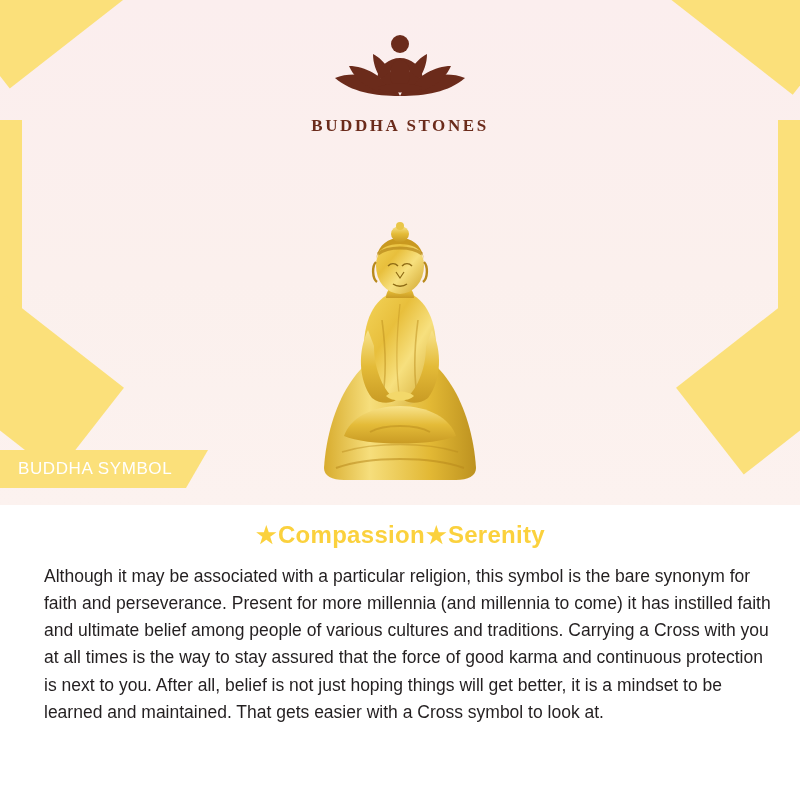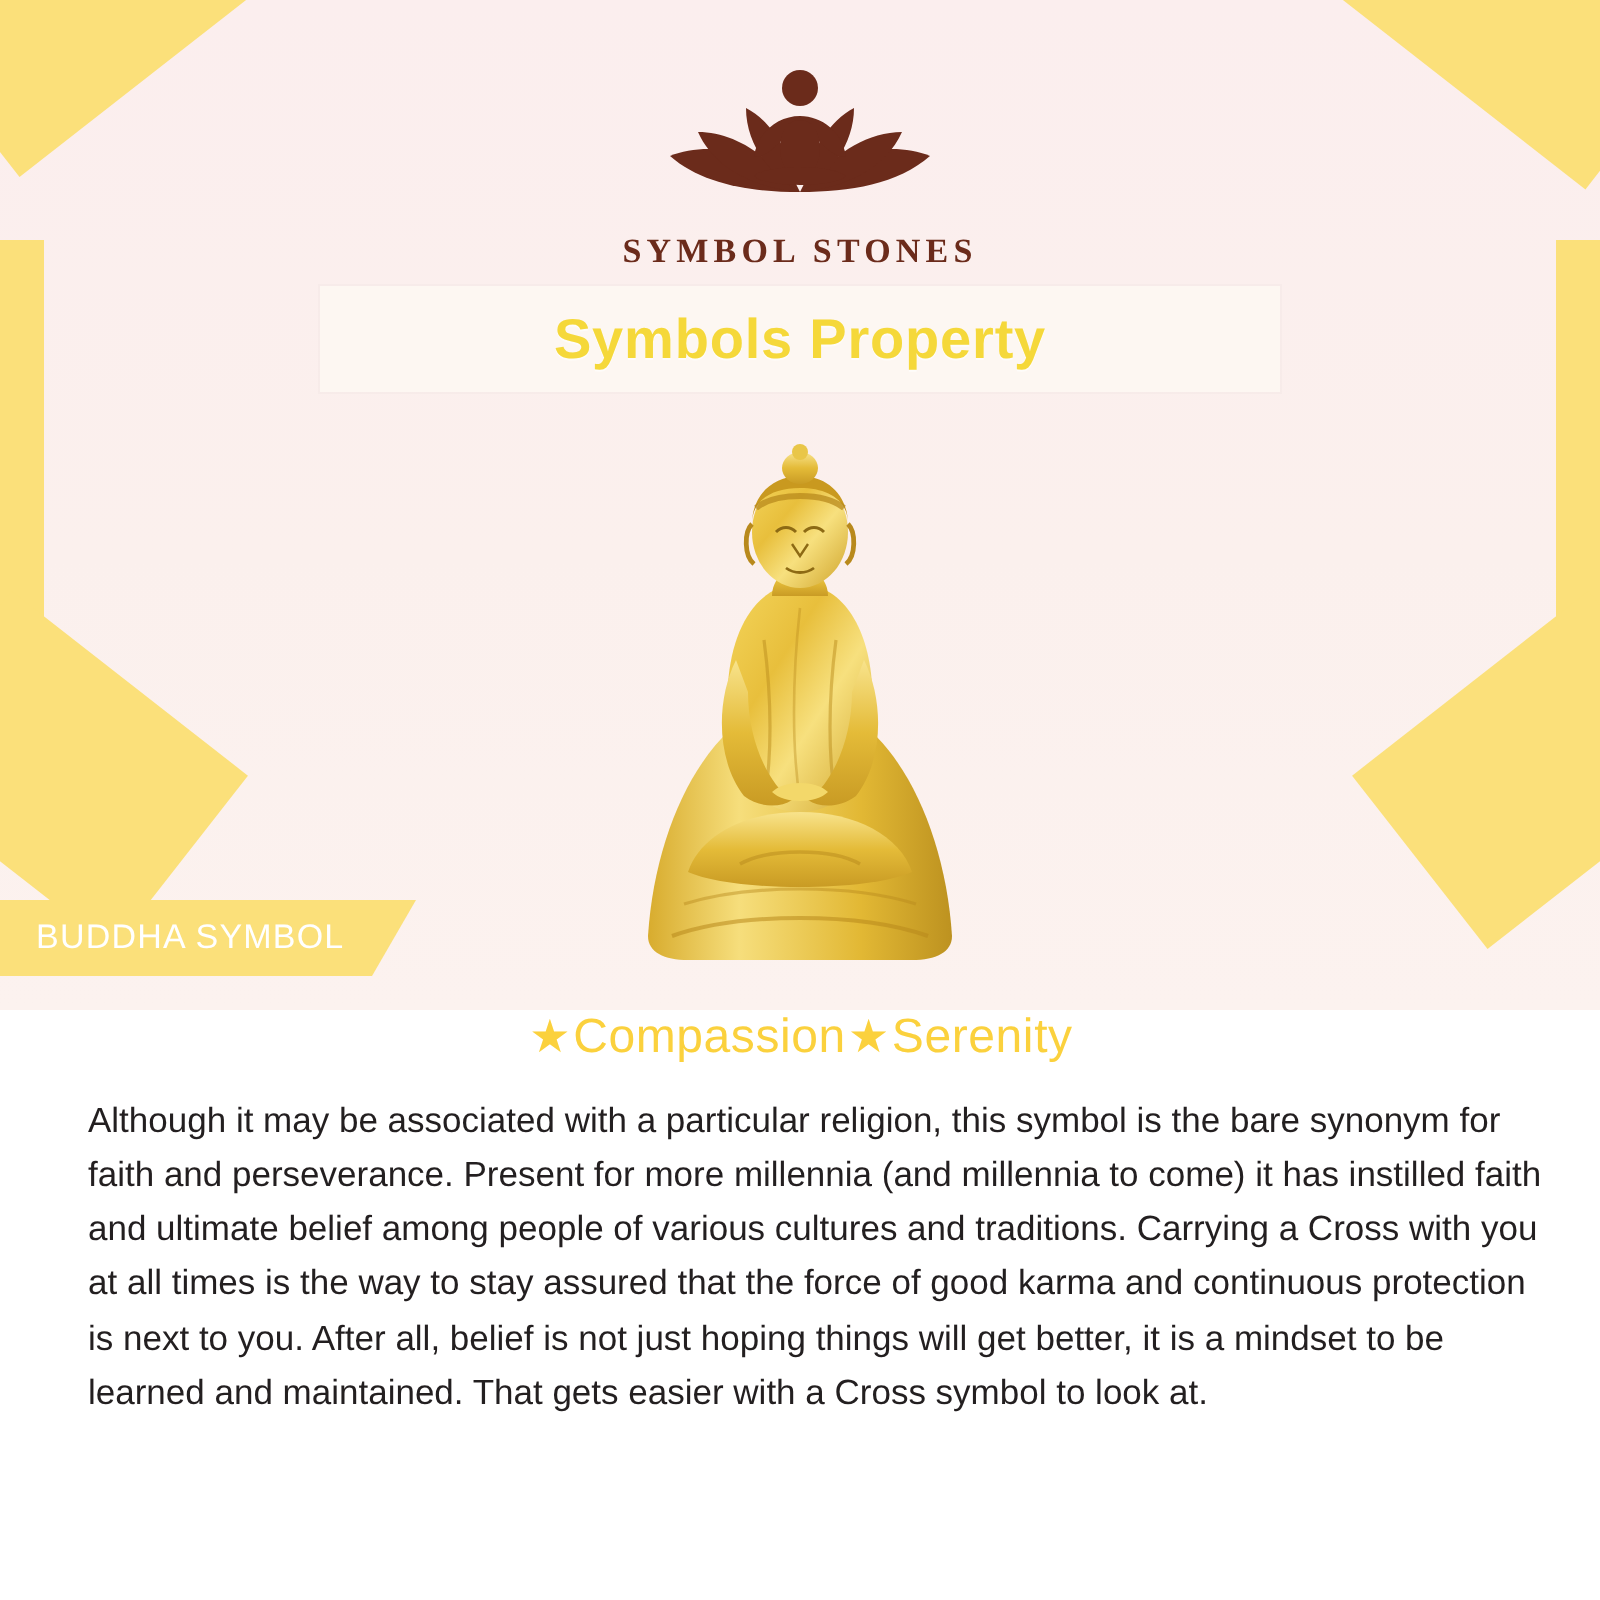--- a/index.html
+++ b/index.html
@@ -165,23 +165,24 @@
   .bottom-panel {
     position: absolute;
     left: 0;
     top: 505px;
     width: 800px;
     height: 295px;
     background: #ffffff;
   }
 
   .subtitle {
+    margin-top: 16px;
     text-align: center;
     font-size: 24px;
-    font-weight: normal;
+    font-weight: bold;
     color: #fbd13d;
     letter-spacing: 0.3px;
   }
   .subtitle .star {
     color: #fbd13d;
     font-size: 23px;
     margin: 0 1px;
   }
 
   .body-copy {
@@ -223,26 +224,23 @@
             <circle cx="95" cy="22" r="9"></circle>
 
             <path d="M95 36 C84 36 74 44 72 56 C76 57 80 54 84 50 C88 46 92 44 95 44 C98 44 102 46 106 50 C110 54 114 57 118 56 C116 44 106 36 95 36 Z"></path>
 
             <path d="M95 38 C89 38 85 44 85 52 C85 60 89 66 95 66 C101 66 105 60 105 52 C105 44 101 38 95 38 Z"></path>
 
             <path d="M72 66 C80 60 110 60 118 66 C112 72 78 72 72 66 Z"></path>
           </g>
         </svg>
       </span>
-      <div class="brand-name">SYMBOL STONES</div>
+      <div class="brand-name">BUDDHA STONES</div>
     </div>
 
-    <div class="title-banner">
-      <span class="title-text">Symbols Property</span>
-    </div>
 
     <div class="buddha-wrap">
       <svg width="200" height="290" viewBox="0 0 200 290" xmlns="http://www.w3.org/2000/svg">
         <defs>
           <linearGradient id="goldA" x1="0" y1="0" x2="1" y2="1">
             <stop offset="0%" stop-color="#f4d55c"></stop>
             <stop offset="35%" stop-color="#e8bf3c"></stop>
             <stop offset="60%" stop-color="#f7e07e"></stop>
             <stop offset="100%" stop-color="#cfa32a"></stop>
           </linearGradient>

